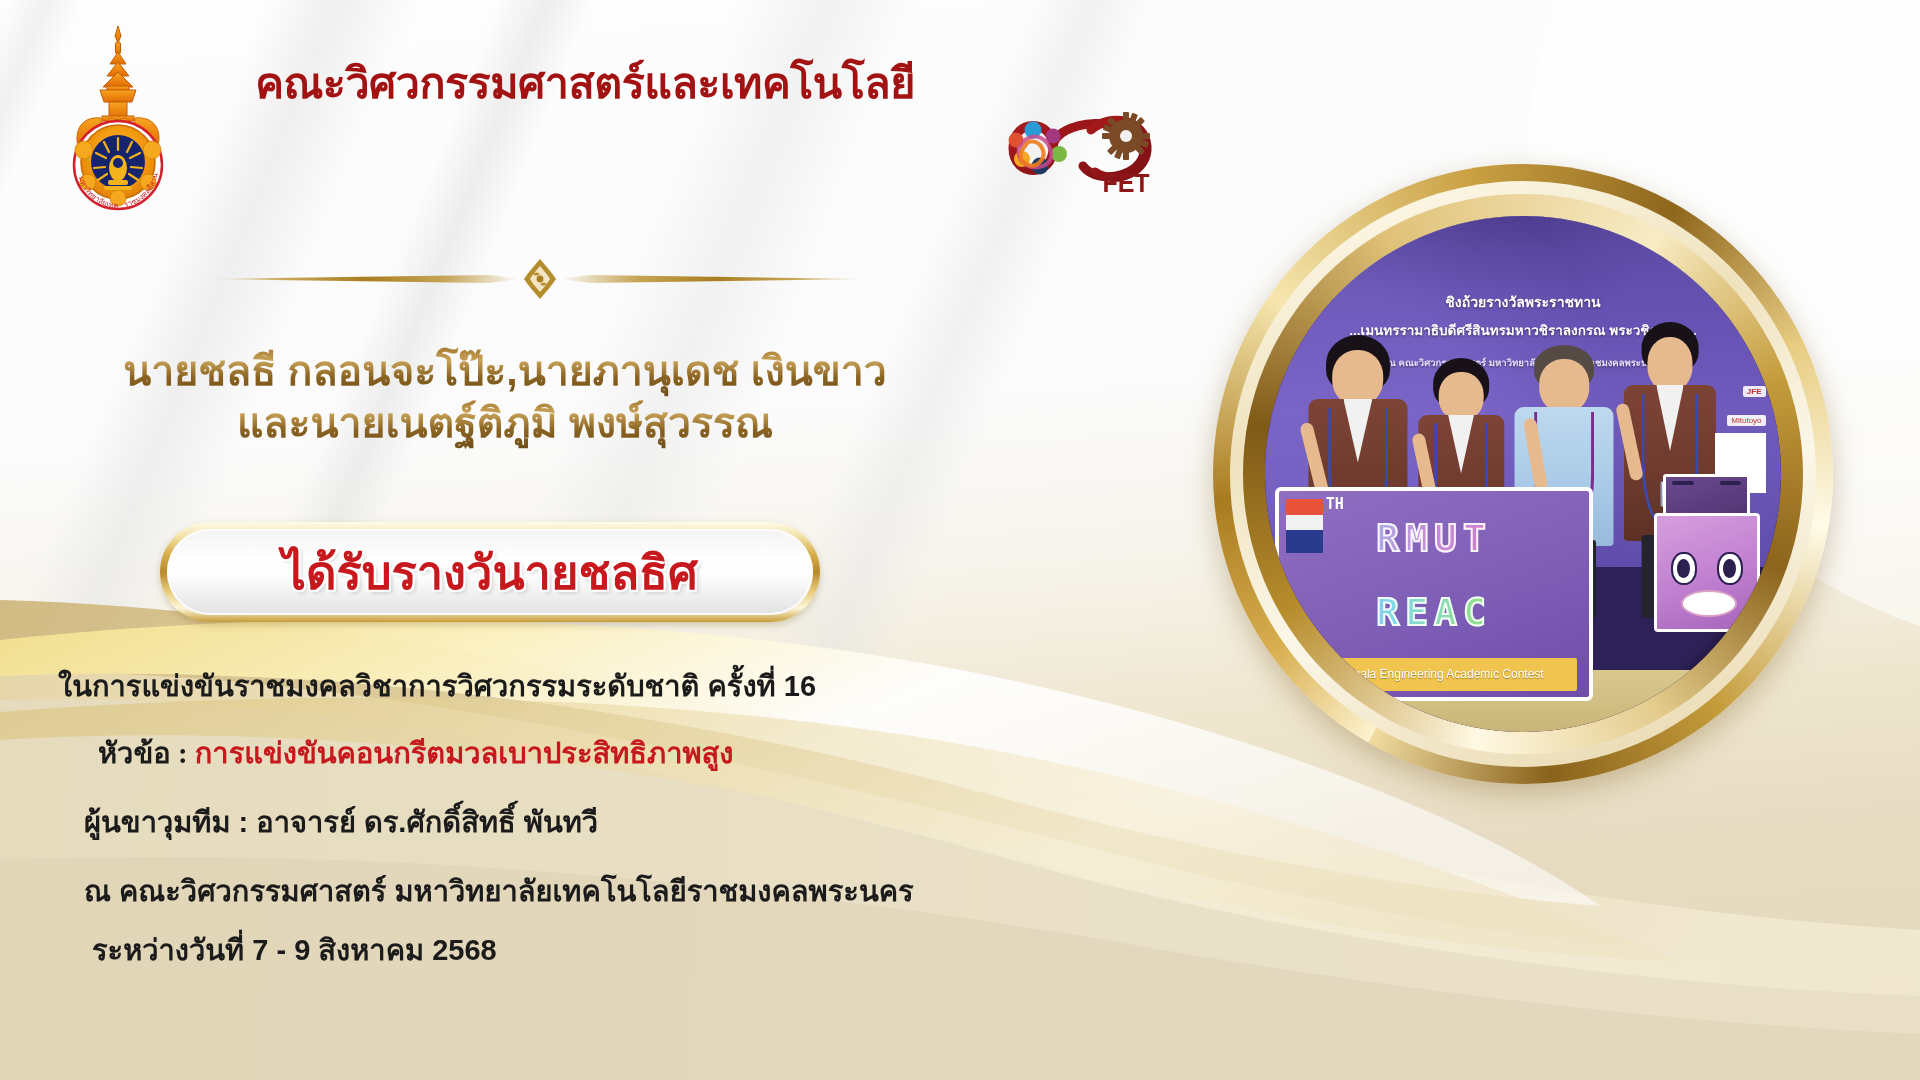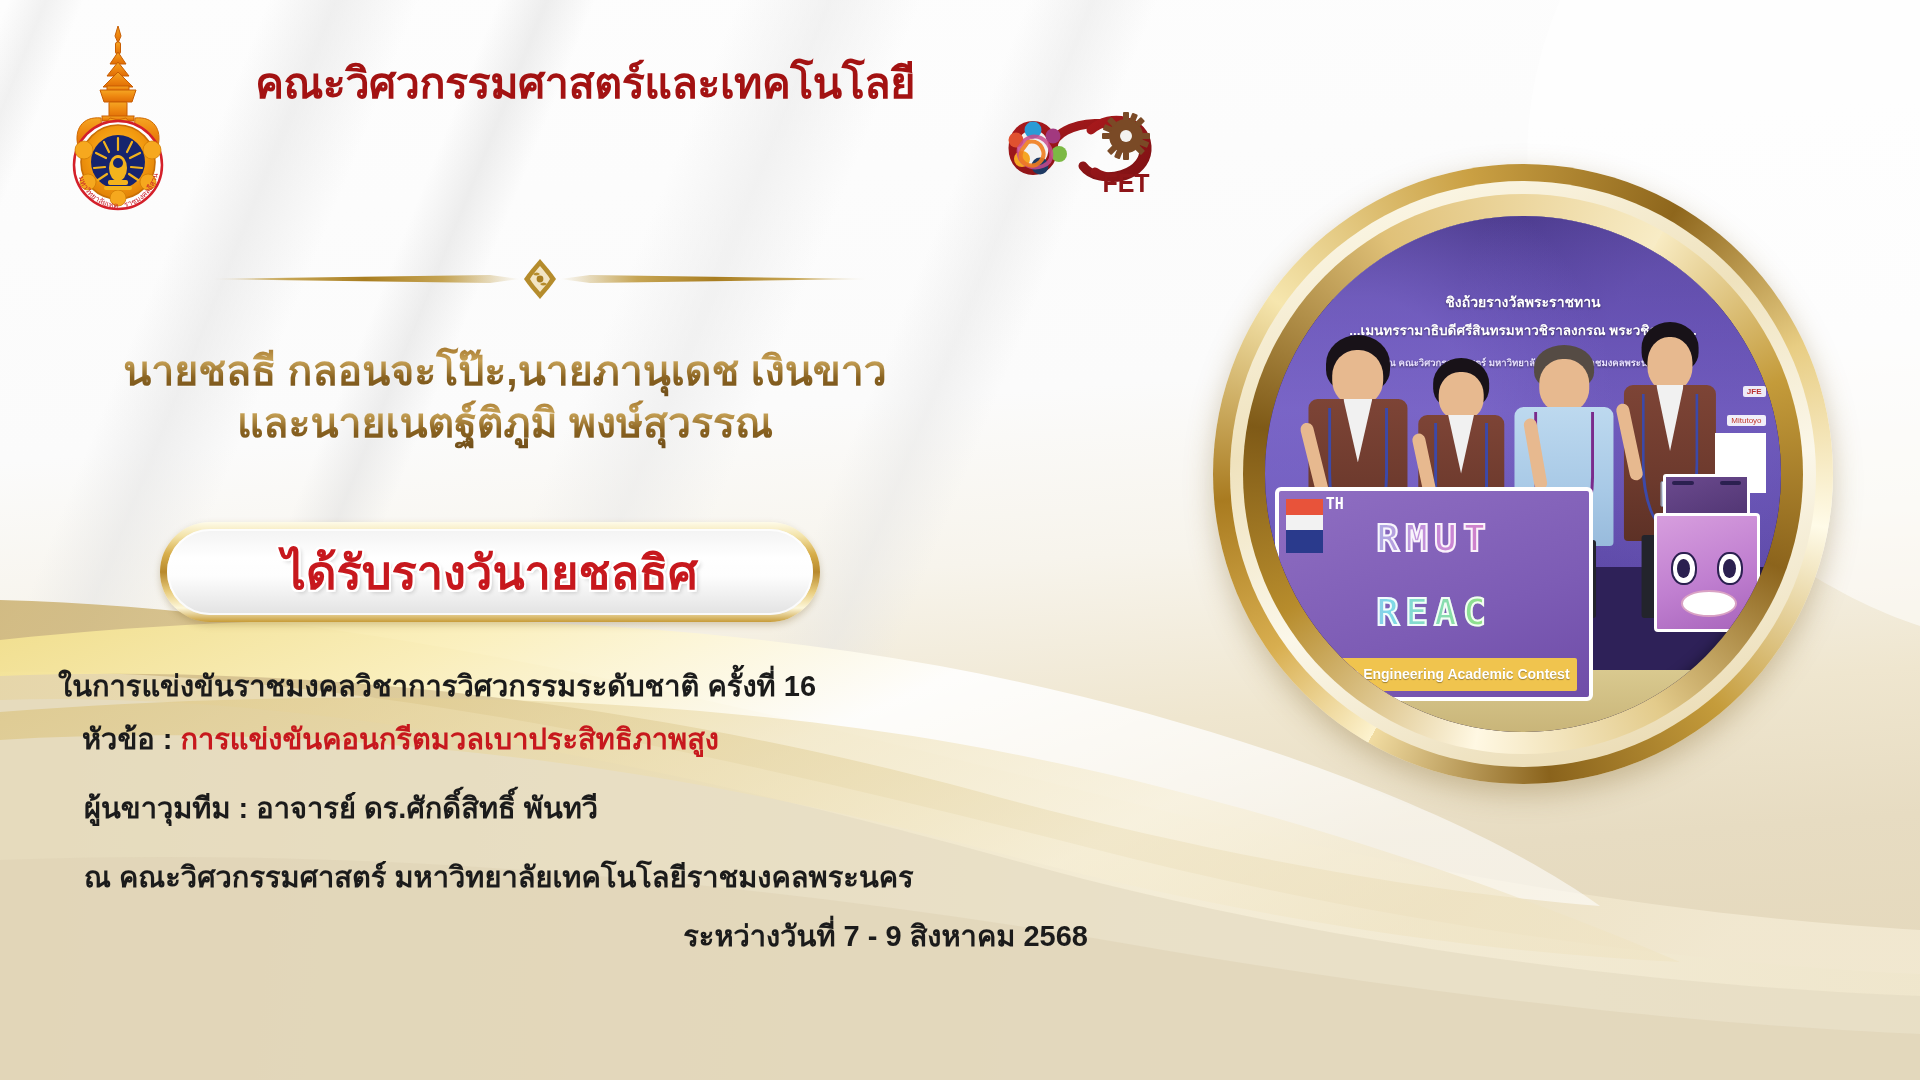--- a/index.html
+++ b/index.html
@@ -75,25 +75,25 @@
       2px 0 0 #fff,-2px 0 0 #fff,0 2px 0 #fff,0 -2px 0 #fff,
       2px 2px 0 #fff,-2px 2px 0 #fff,2px -2px 0 #fff,-2px -2px 0 #fff,
       3px 3px 4px rgba(0,0,0,.18);
   }
 
   
   .details{position:absolute;left:58px;top:672px;width:1030px;}
   .details .row{
     font-size:29px;font-weight:bold;color:#1b1b1b;line-height:1;white-space:nowrap;
   }
-  .r0{margin-left:0px;margin-bottom:24px;font-size:30px;}
-  .r1{margin-left:24px;margin-bottom:40px;}
+  .r0{margin-left:0px;margin-bottom:38px;font-size:30px;}
+  .r1{margin-left:40px;margin-bottom:40px;font-family:Liberation Serif, serif;}
   .r2{margin-left:26px;margin-bottom:40px;}
   .r3{margin-left:26px;margin-bottom:30px;font-size:28px;}
-  .r4{margin-left:34px;font-size:28px;text-align:right;}
+  .r4{margin-left:34px;font-size:28px;}
   .hl{color:#c7181d;}
 
   
   .photo-wrap{
     position:absolute;left:1213px;top:164px;width:620px;height:620px;
   }
   .ring-outer{
     position:absolute;inset:0;border-radius:50%;
     background:
       conic-gradient(from 210deg,
@@ -164,21 +164,21 @@
     display:flex;align-items:center;justify-content:center;
     font-size:38px;font-weight:bold;letter-spacing:6px;
     font-family:"DejaVu Sans Mono","Liberation Mono",monospace;
     -webkit-text-stroke:2px rgba(255,255,255,.9);}
   .sign .rmut{top:6%;background:linear-gradient(90deg,#8ad4f0,#c78ad8,#e06fb0);
     -webkit-background-clip:text;background-clip:text;color:transparent;}
   .sign .reac{top:42%;background:linear-gradient(90deg,#cf7fd0,#7fd8ea,#8fe08a,#f2c46a);
     -webkit-background-clip:text;background-clip:text;color:transparent;}
   .sign .sub{position:absolute;left:8%;right:4%;bottom:3%;height:16%;
     background:#f0c44e;border-radius:2px;display:flex;align-items:center;justify-content:center;
-    color:#fff;font-size:14px;font-weight:bold;text-shadow:0 1px 1px rgba(0,0,0,.35);
+    color:#fff;font-size:12px;font-weight:normal;text-shadow:0 1px 1px rgba(0,0,0,.35);
     overflow:hidden;white-space:nowrap;}
   .sign .th{position:absolute;left:2%;top:4%;width:12%;height:26%;
     background:linear-gradient(180deg,#e8533a 0 30%,#f2f2f2 30% 58%,#2a3a8c 58% 100%);}
   .sign .nth{position:absolute;left:15%;top:2%;color:#fff;font-size:15px;font-weight:bold;
     font-family:"DejaVu Sans Mono","Liberation Mono",monospace;}
 
   .mascot{position:absolute;right:4%;bottom:8%;width:22%;height:42%;}
   .m-head{position:absolute;left:6%;top:18%;width:88%;height:52%;border-radius:4px;
     background:linear-gradient(160deg,#d79ede 0%,#c07fd0 55%,#a764bb 100%);
     border:3px solid #fff;}

